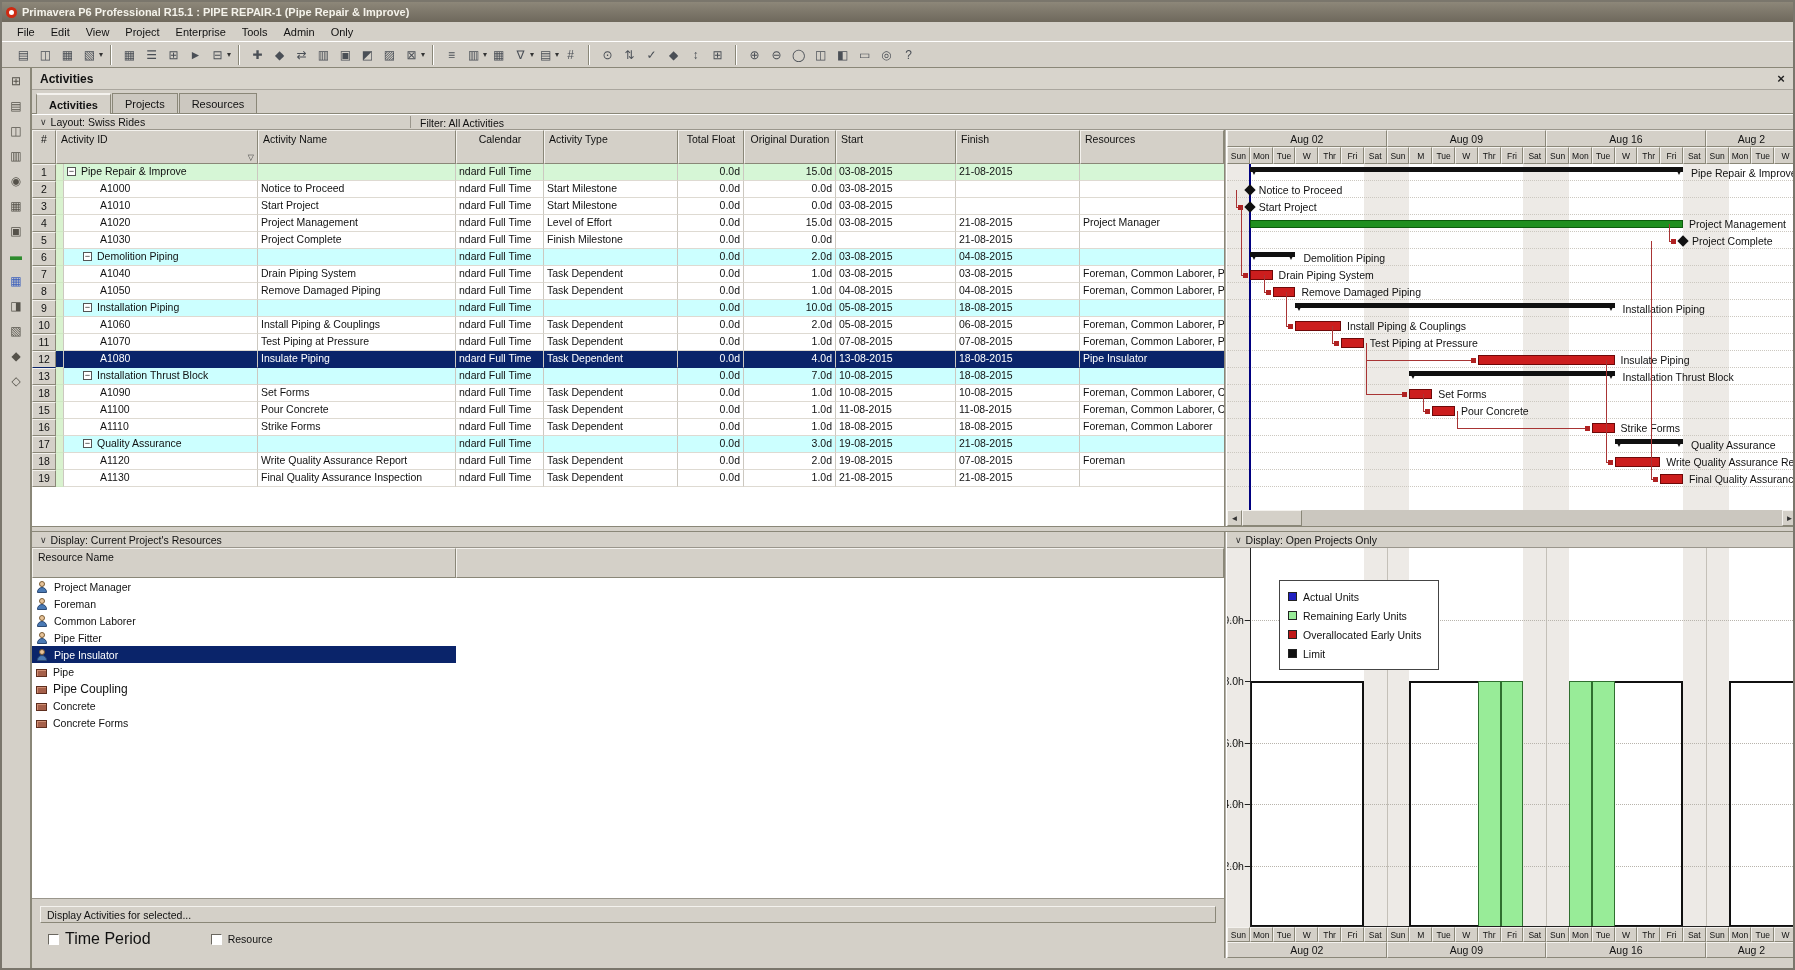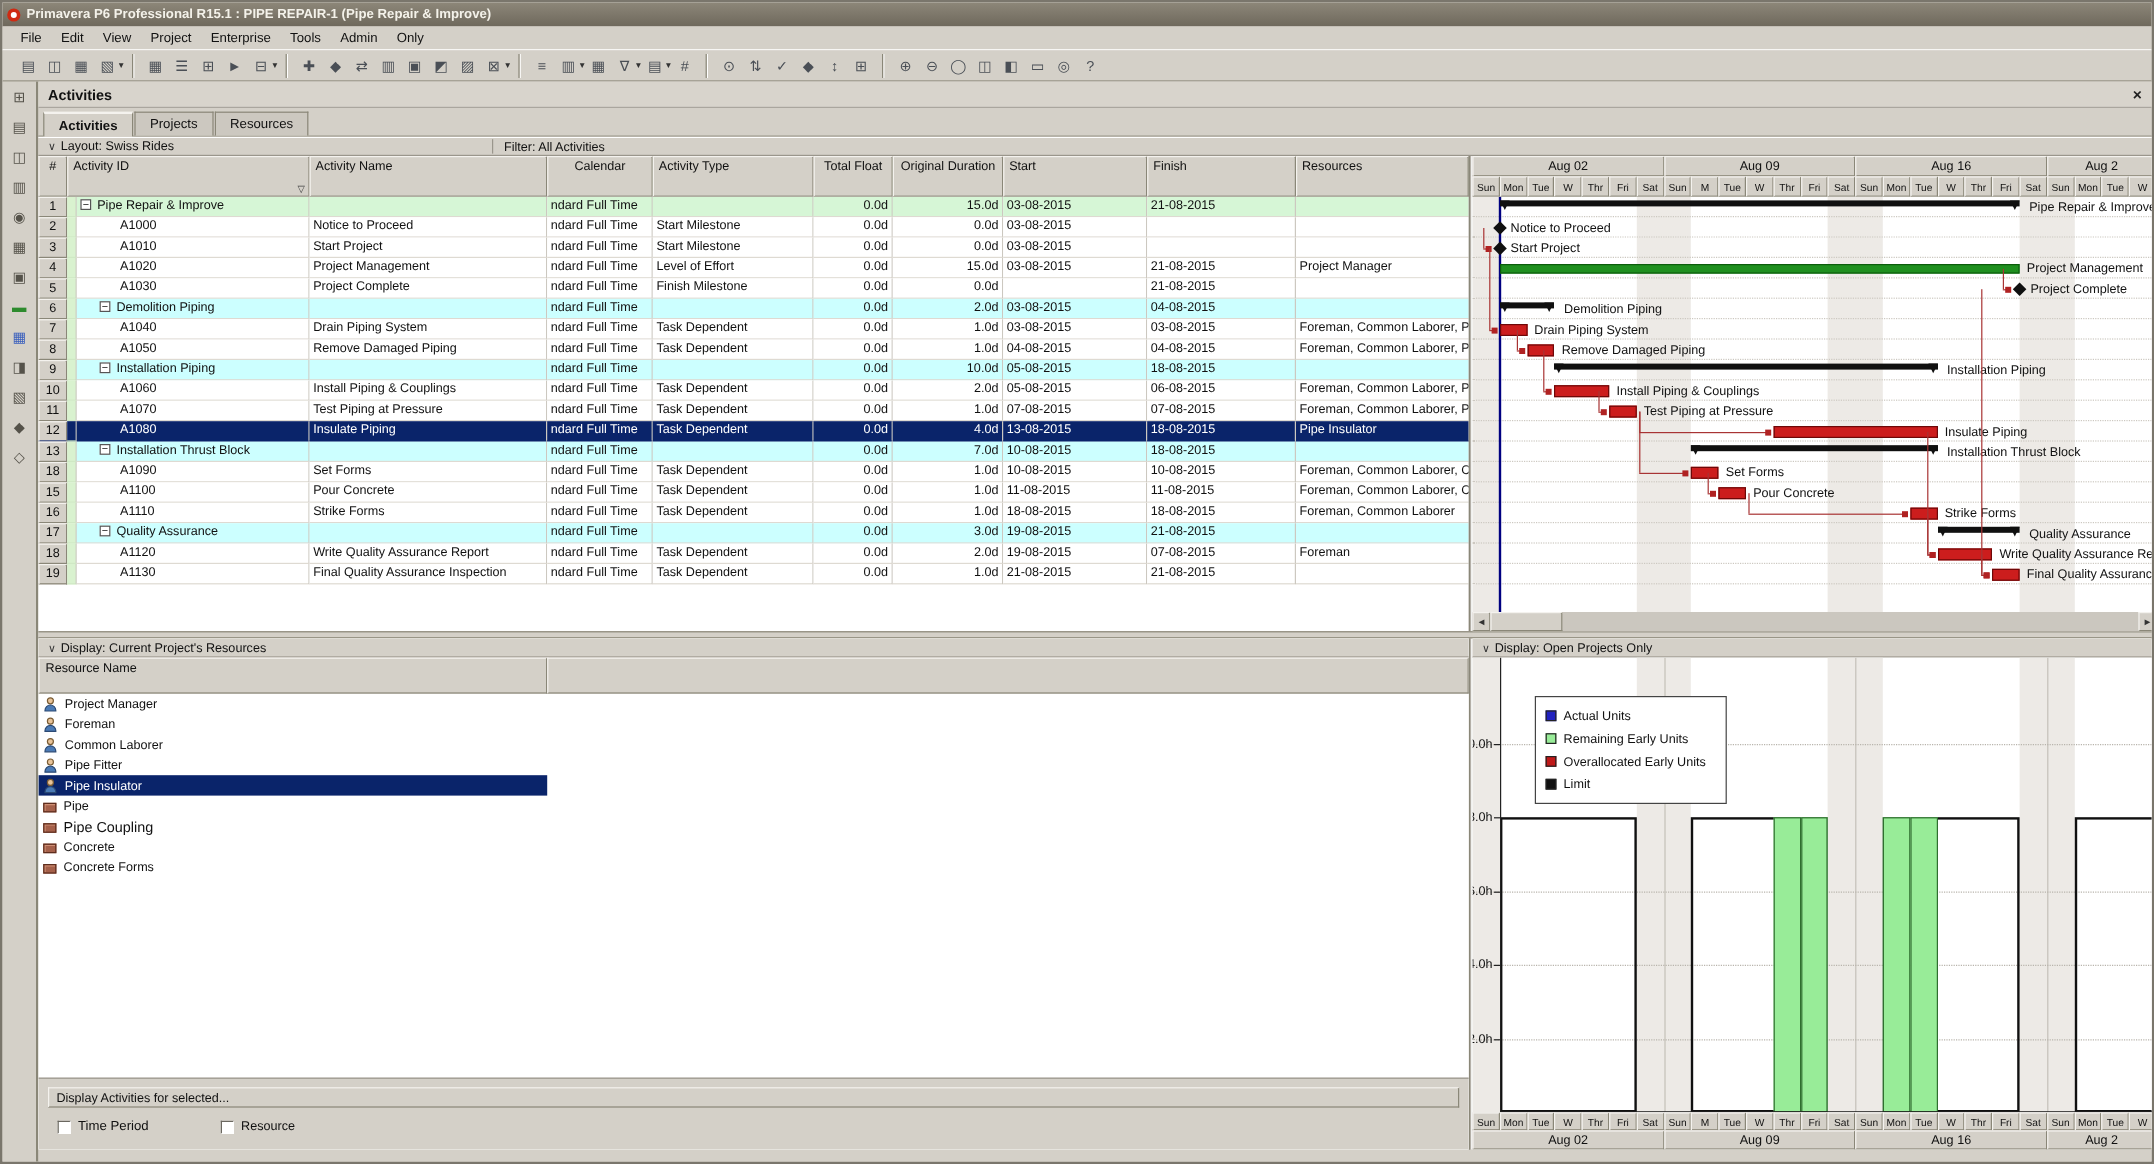--- a/index.html
+++ b/index.html
@@ -740,21 +740,21 @@
             <span style="font-size: 10.5px;">Concrete Forms</span>
           </div>
         </div>
       <div class="respane-bg"></div>
       <div class="fbar">
         <span>Display Activities for selected...</span>
       </div>
       <div class="checksrow" id="checksrow">
           <div class="cbwrap">
             <div class="cbx"></div>
-            <span style="font-size: 11px;">Time Period</span>
+            <span style="font-size: 16px;">Time Period</span>
           </div>
           <div class="cbwrap">
             <div class="cbx"></div>
             <span style="font-size: 10.5px;">Resource</span>
           </div>
         </div>
     </div>
 
     <div class="usepane">
       <div class="dbar">

